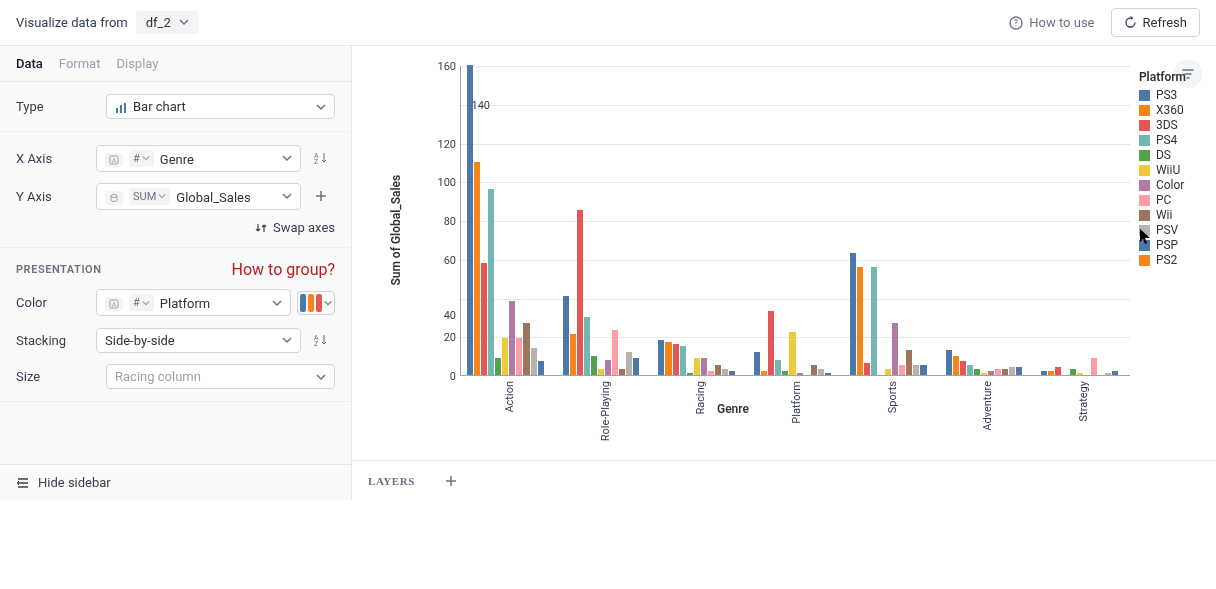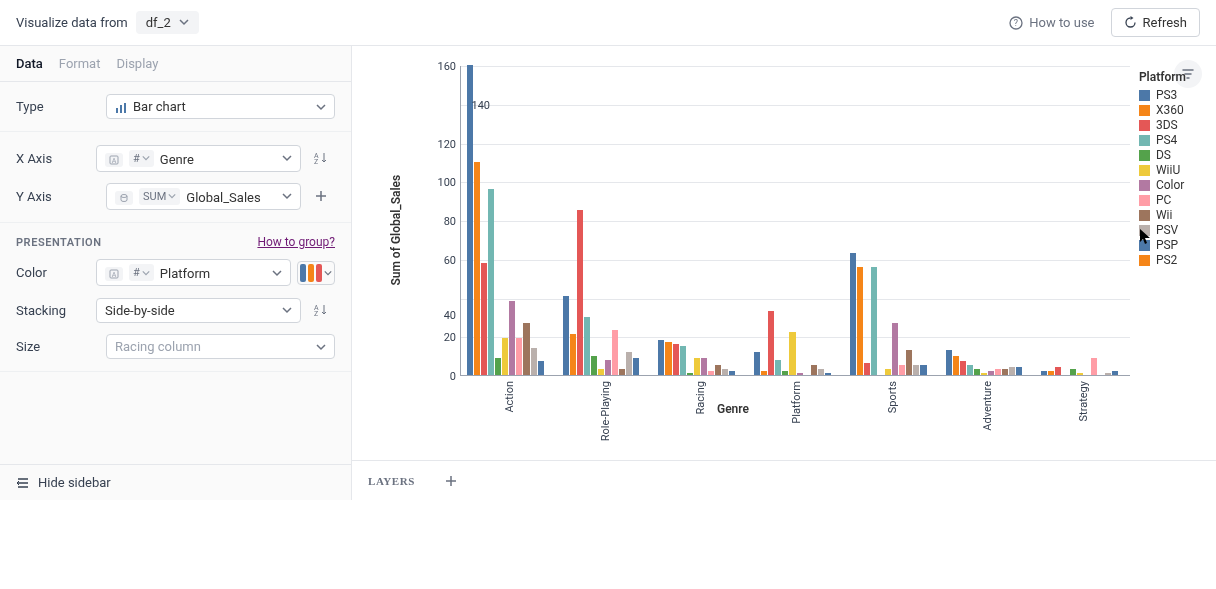--- a/index.html
+++ b/index.html
@@ -22,21 +22,21 @@
 .row { display: flex; align-items: center; margin-bottom: 10px; }
 .row:last-child { margin-bottom: 0; gap: 10px; }
 .row-label { width: 80px; color: #374151; }
 .select { flex: 1; display: flex; align-items: center; gap: 6px; border: 1px solid #d1d5db; border-radius: 4px; padding: 4px 8px; background: #fff; cursor: pointer; justify-content: space-between; }
 .select-inner { display:flex; align-items:flex-end; gap:6px;}
 .mini-pill { display:flex; align-items:center; gap:2px; background:#f3f4f6; border-radius:3px; padding:2px 4px; font-size:11px; color:#6b7280;}
 .icon-btn { width:28px; height:28px; display:flex; align-items:center; justify-content:center; border-radius:4px; cursor:pointer; color:#6b7280; border:1px solid transparent;}
 .swap-row { display:flex; justify-content:flex-end; gap:6px; align-items:center; color:#374151; cursor:pointer; margin-top:4px;}
 .pres-head { display:flex; justify-content:space-between; align-items:center; font-size:11px; letter-spacing:0.05em; margin-bottom:10px;}
 .pres-head .title { color:#6b7280; font-weight:600; text-transform:uppercase;}
-.pres-head .link { color:#701a75; font-size:12px; cursor:pointer; letter-spacing:0; text-transform:none;text-decoration:underline;}
+.pres-head .link { color:#b91c1c; font-size:16px; cursor:pointer; letter-spacing:0; text-transform:none;}
 .color-swatch { width:38px; height:24px; border:1px solid #d1d5db; border-radius:4px; display:flex; align-items:center; padding:2px; gap:2px; cursor:pointer;}
 .swatch-col { flex:1; height:100%; border-radius:2px;}
 .hide-bar { border-top:1px solid #e5e7eb; padding:10px 16px; display:flex; align-items:center; gap:8px; color:#374151; cursor:pointer; margin-top:auto;}
 .canvas { flex:1; display:flex; flex-direction:column; position:relative; }
 .chart-area { flex:1; position:relative; padding:20px 210px 60px 60px;}
 .filter-btn { position:absolute; top:14px; right:14px; width:28px; height:28px; border-radius:50%; background:#f3f4f6; display:flex; align-items:center; justify-content:center; cursor:pointer; color:#6b7280;}
 .chart { position:relative; width:100%; height:100%; }
 .plot { position:absolute; left:48px; top:0; right:0; bottom:80px; border-left:1px solid #9ca3af; border-bottom:1px solid #9ca3af; }
 .gridline { position:absolute; left:0; right:0; border-top:1px solid #e5e7eb; }
 .ytick { position:absolute; left:24px; width:20px; text-align:right; font-size:11px; color:#374151; transform:translateY(-50%);}
@@ -173,20 +173,26 @@
                   <path d="M1 3l4 4 4-4" stroke="#6b7280" stroke-width="1.5" fill="none"></path>
                 </svg>
             </div>
             <div class="icon-btn">
                 <svg width="12" height="12" viewBox="0 0 12 12">
                   <path d="M6 1v10M1 6h10" stroke="#6b7280" stroke-width="1.5"></path>
                 </svg>
               </div>
           </div>
         </div>
+        <div class="swap-row">
+          <svg width="12" height="12" viewBox="0 0 12 12">
+              <path d="M3 2v7m0 0l-2-2m2 2l2-2M9 10V3m0 0l-2 2m2-2l2 2" stroke="#374151" fill="none" stroke-width="1.2"></path>
+            </svg>
+          <span>Swap axes</span>
+        </div>
       </div>
 
       <div class="section">
         <div class="pres-head">
           <span class="title">PRESENTATION</span>
           <span class="link">How to group?</span>
         </div>
         <div class="row">
           <span class="row-label">Color</span>
           <div style="display:flex; flex:1; gap:6px; align-items:center;">

